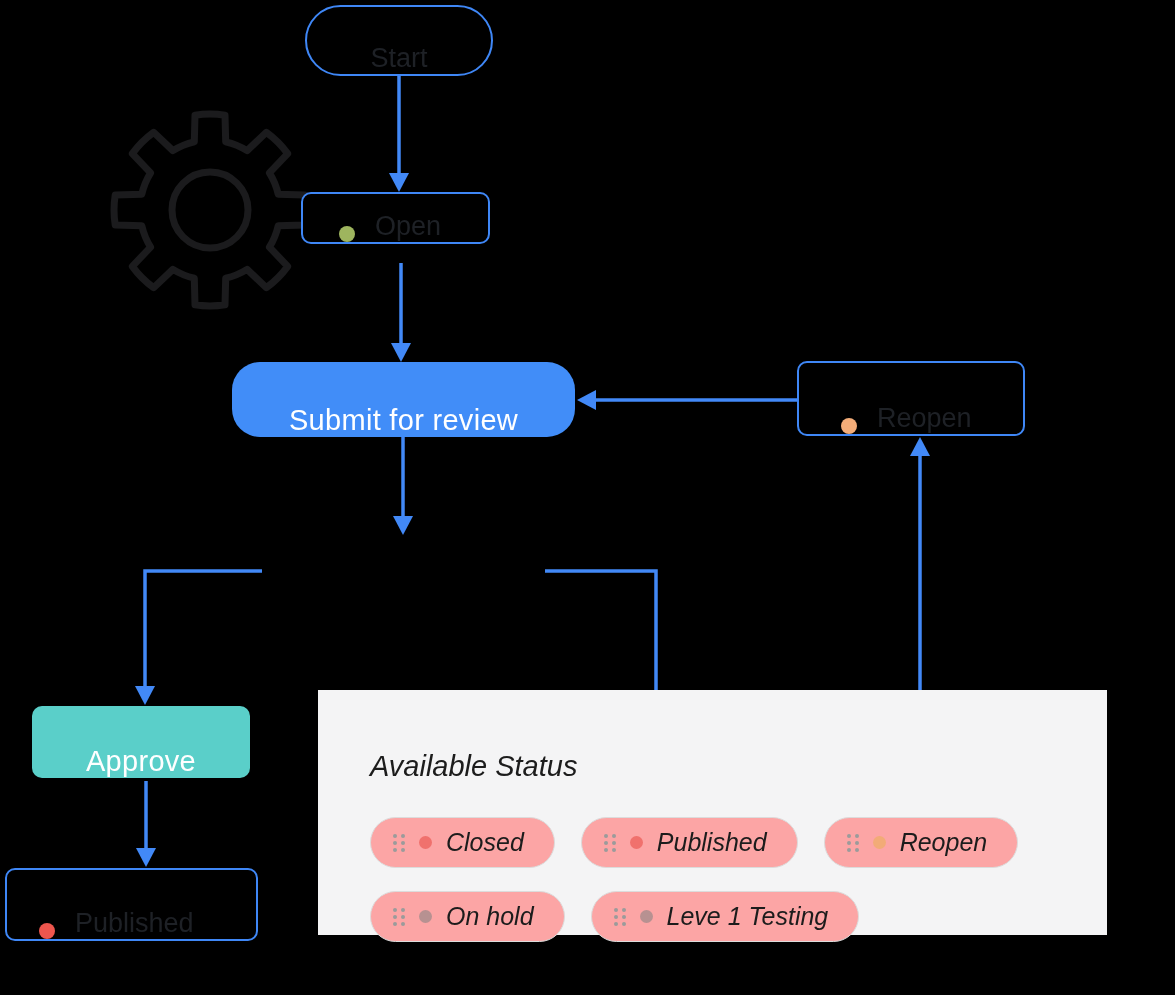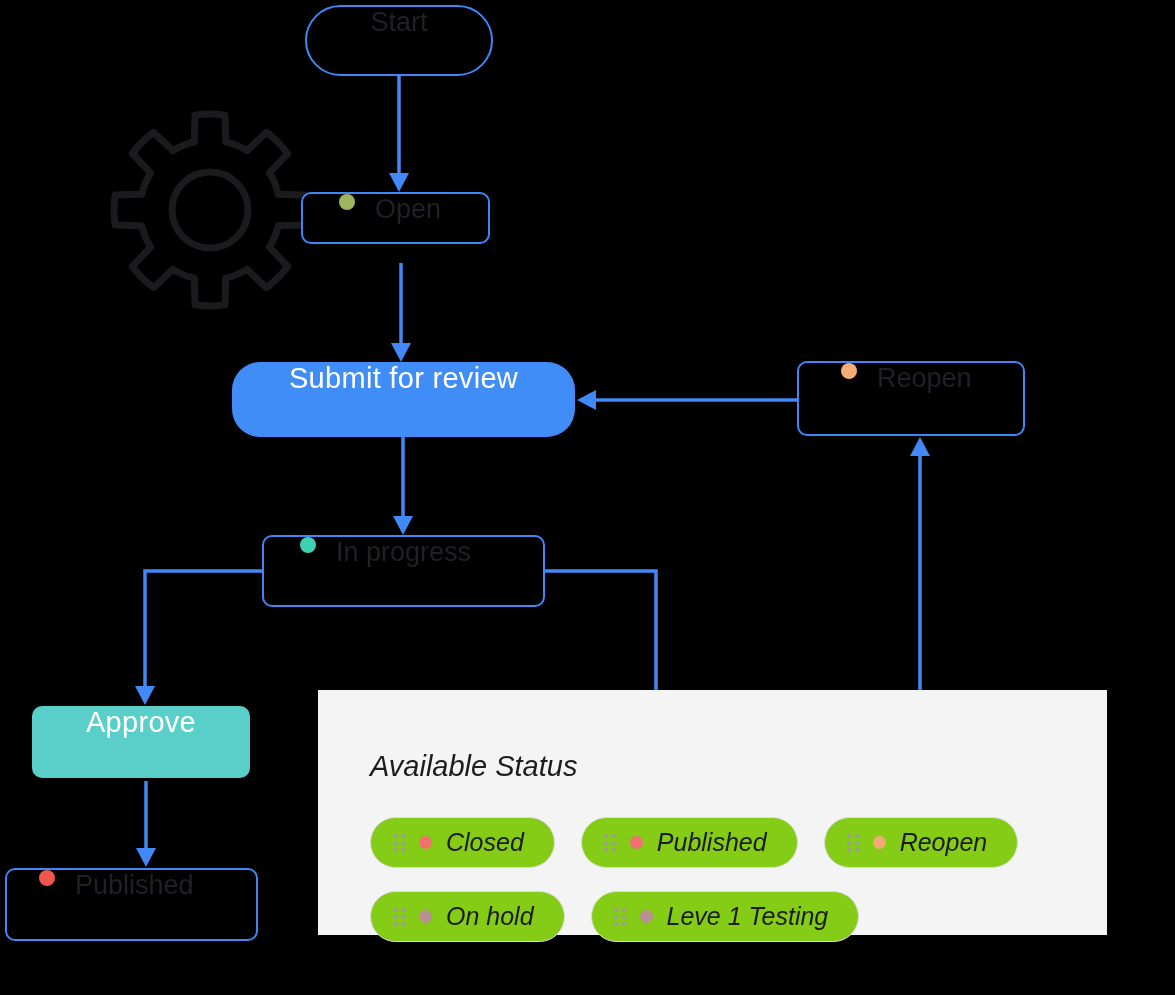--- a/index.html
+++ b/index.html
@@ -5,21 +5,21 @@
   html,body{margin:0;padding:0;background:#000;}
   .stage{
     position:relative;width:1175px;height:995px;overflow:hidden;
     background:#000;font-family:"Liberation Sans",sans-serif;
   }
   svg.layer{position:absolute;left:0;top:0;pointer-events:none;}
   .gear-wrap{position:absolute;left:893px;top:502px;width:420px;height:420px;z-index:0;}
   .connectors{z-index:1;}
   
   .node{
-    position:absolute;display:flex;align-items:flex-start;box-sizing:border-box;
+    position:absolute;display:flex;align-items:flex-end;box-sizing:border-box;
     border:2.5px solid #3f87f6;border-radius:10px;background:#000;z-index:2;
   }
   .node.terminator{border-radius:38px;justify-content:center;}
   .node.action{border:none;justify-content:center;}
   .nlabel{color:#1e2126;font-size:27px;}
   .nlabel-light{color:#ffffff;font-size:29px;letter-spacing:.3px;}
   .status-dot{width:16px;height:16px;border-radius:50%;flex:0 0 auto;margin-right:20px;}
   .node.status{padding-left:36px;}
   #n-start{left:305px;top:5px;width:188px;height:71px;}
   #n-open{left:301px;top:192px;width:189px;height:52px;}
@@ -29,21 +29,21 @@
   #n-approve{left:32px;top:706px;width:218px;height:72px;}
   #n-published{left:5px;top:868px;width:253px;height:73px;padding-left:32px;}
   
   .panel{
     position:absolute;left:318px;top:690px;width:789px;height:245px;box-sizing:border-box;
     background:#f4f4f5;z-index:3;padding:60px 0 0 52px;font-style:italic;
   }
   .panel-title{font-size:29px;color:#1c1c1c;margin-bottom:34px;}
   .chip-row{display:flex;align-items:center;gap:26px;margin-bottom:23px;}
   .chip{
-    display:inline-flex;align-items:center;background:#84cc16;border:1.5px solid #dcdcdc;
+    display:inline-flex;align-items:center;background:#fca5a5;border:1.5px solid #dcdcdc;
     border-radius:27px;height:51px;padding:0 30px 0 22px;box-sizing:border-box;gap:14px;
   }
   .chip-label{font-size:25px;color:#1c1c1c;white-space:nowrap;}
   .chip-dot{width:13px;height:13px;border-radius:50%;flex:0 0 auto;}
   .handle{display:grid;grid-template-columns:repeat(2,4px);grid-auto-rows:4px;gap:3px 4px;}
   .handle i{width:4px;height:4px;border-radius:50%;background:#9b9b9b;}
 </style>
 </head>
 <body>
 
@@ -89,24 +89,20 @@
 
   <div class="node action" id="n-submit" style="background: rgb(65, 141, 248);">
     <span class="nlabel-light">Submit for review</span>
   </div>
 
   <div class="node status" id="n-reopen">
     <span class="status-dot" style="background: rgb(244, 173, 121);"></span>
     <span class="nlabel">Reopen</span>
   </div>
 
-  <div class="node status" id="n-inprogress">
-    <span class="status-dot" style="background: rgb(62, 210, 178);"></span>
-    <span class="nlabel">In progress</span>
-  </div>
 
   <div class="node action" id="n-approve" style="background: rgb(90, 207, 201);">
     <span class="nlabel-light">Approve</span>
   </div>
 
   <div class="node status" id="n-published">
     <span class="status-dot" style="background: rgb(238, 86, 78);"></span>
     <span class="nlabel">Published</span>
   </div>
 

